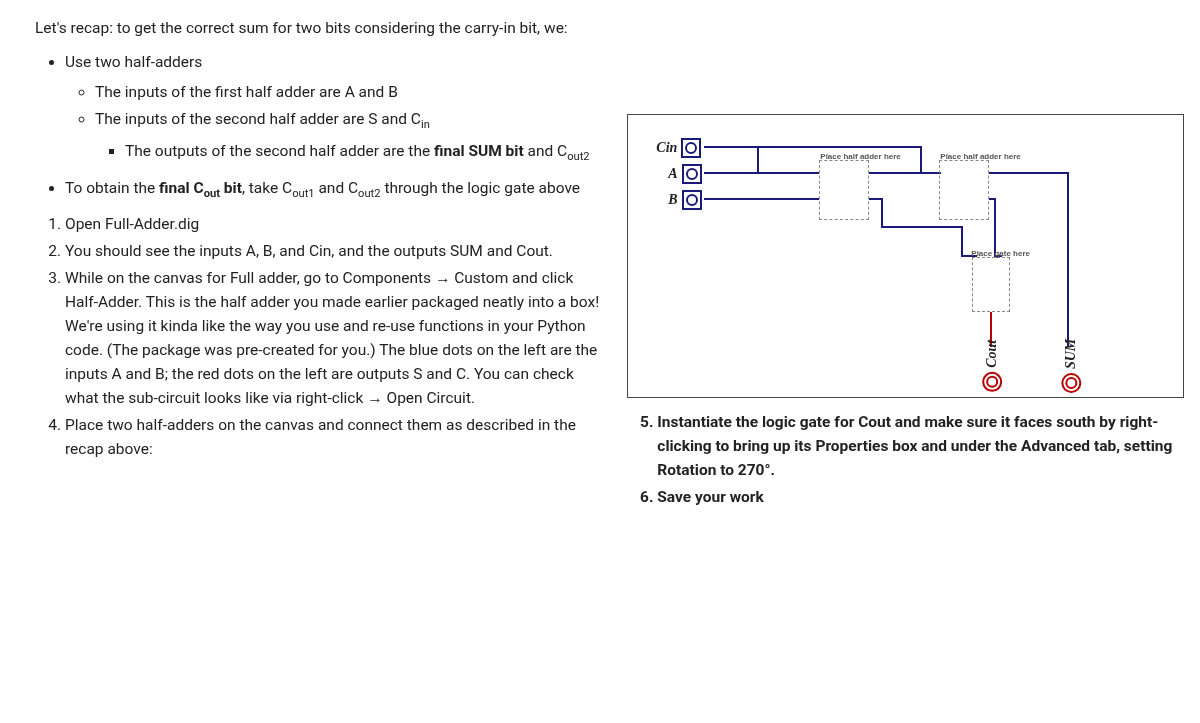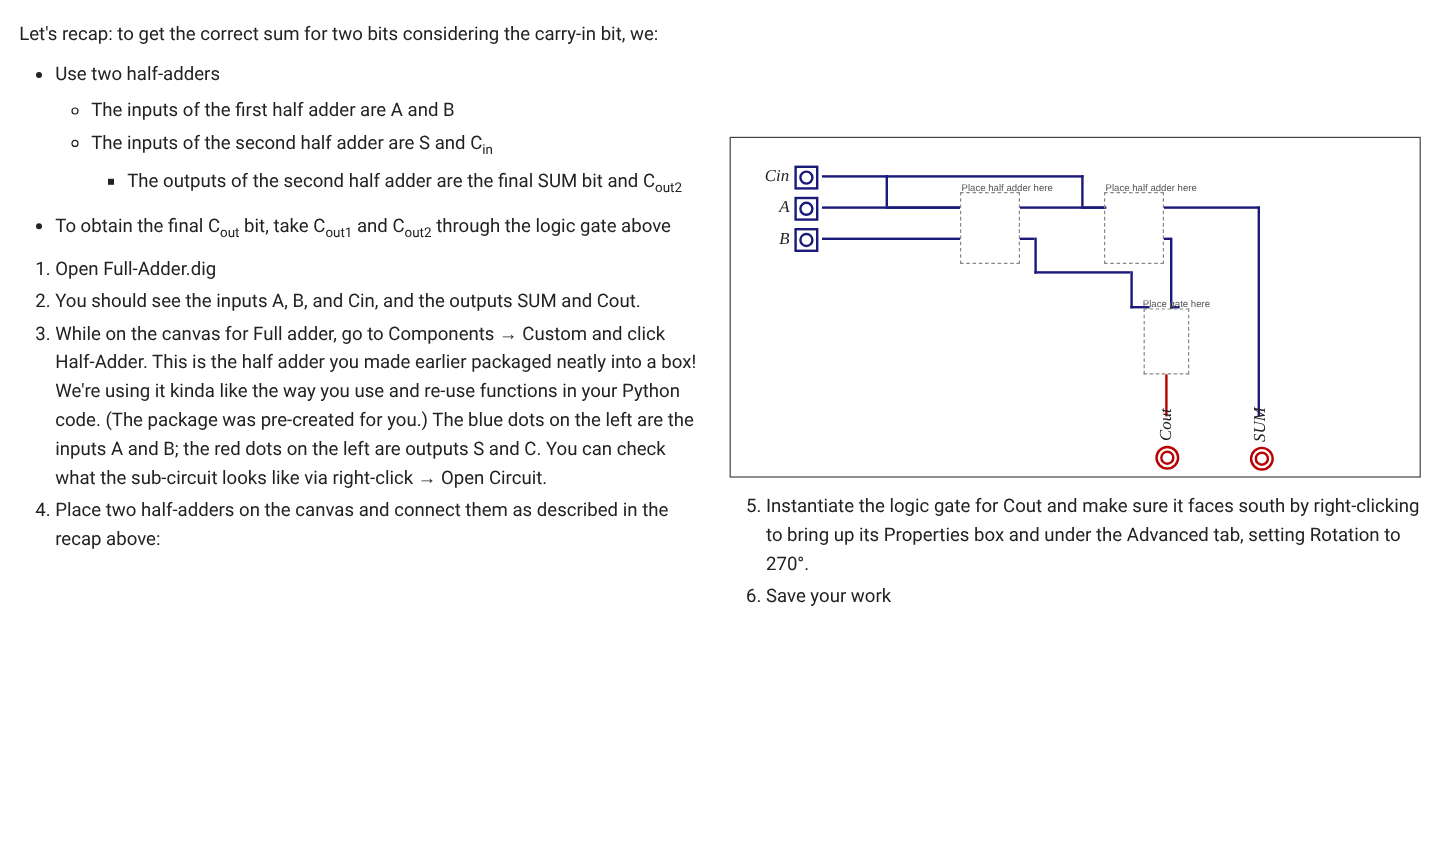--- a/index.html
+++ b/index.html
@@ -9,37 +9,39 @@
       padding: 10px 16px;
       font-size: 15.5px;
       line-height: 1.55;
     }
     .page {
       display: flex;
       gap: 20px;
     }
     .col-left {
       flex: 0 0 49%;
+      margin-left: 19px;
     }
     .col-right {
       flex: 1;
+      font-weight: bold;
     }
     p { margin: 6px 0 10px 0; }
     ul, ol {
       padding-left: 30px;
       margin: 6px 0 10px 0;
     }
     li {
       margin: 3px 0;
     }
     ul.disc > li { list-style: disc; }
     ul.circle > li { list-style: circle; }
     ul.square > li { list-style: square; }
     sub { font-size: 0.72em; vertical-align: sub; }
-    b { font-weight: 400; }
+    b { font-weight: 700; }
 
     .diagram-box {
       border: 1px solid #444;
       padding: 10px 8px 12px 8px;
       margin-bottom: 12px;
       margin-top: 104px;
     }
     .diagram-canvas {
       position: relative;
       height: 260px;

